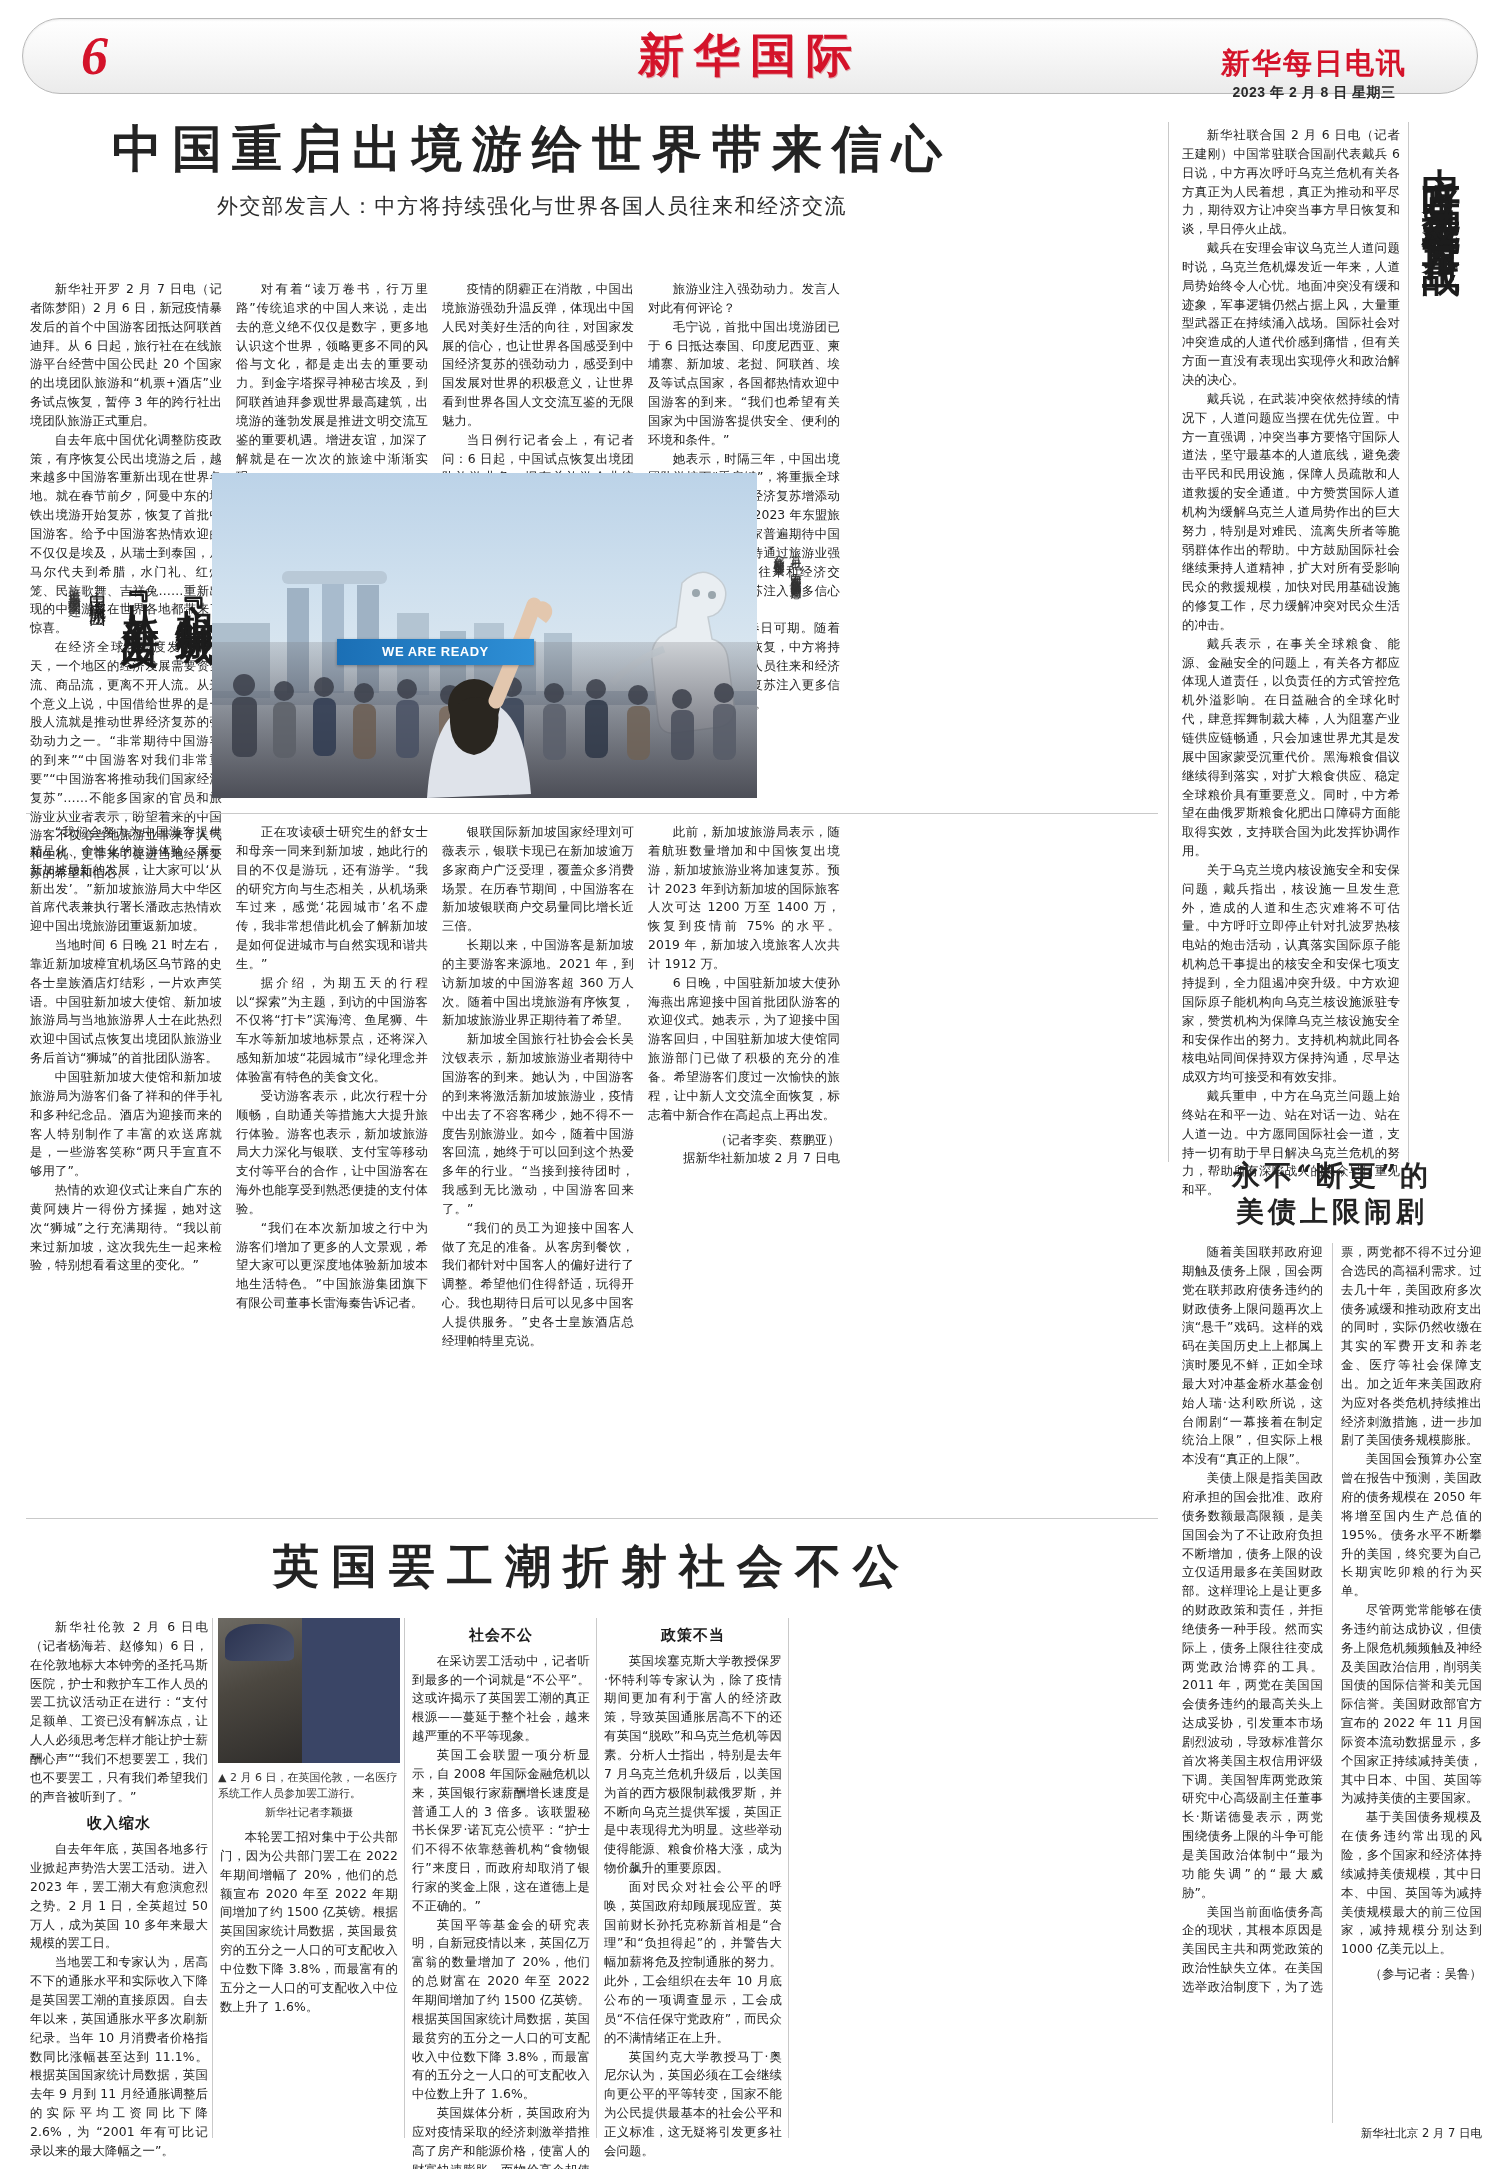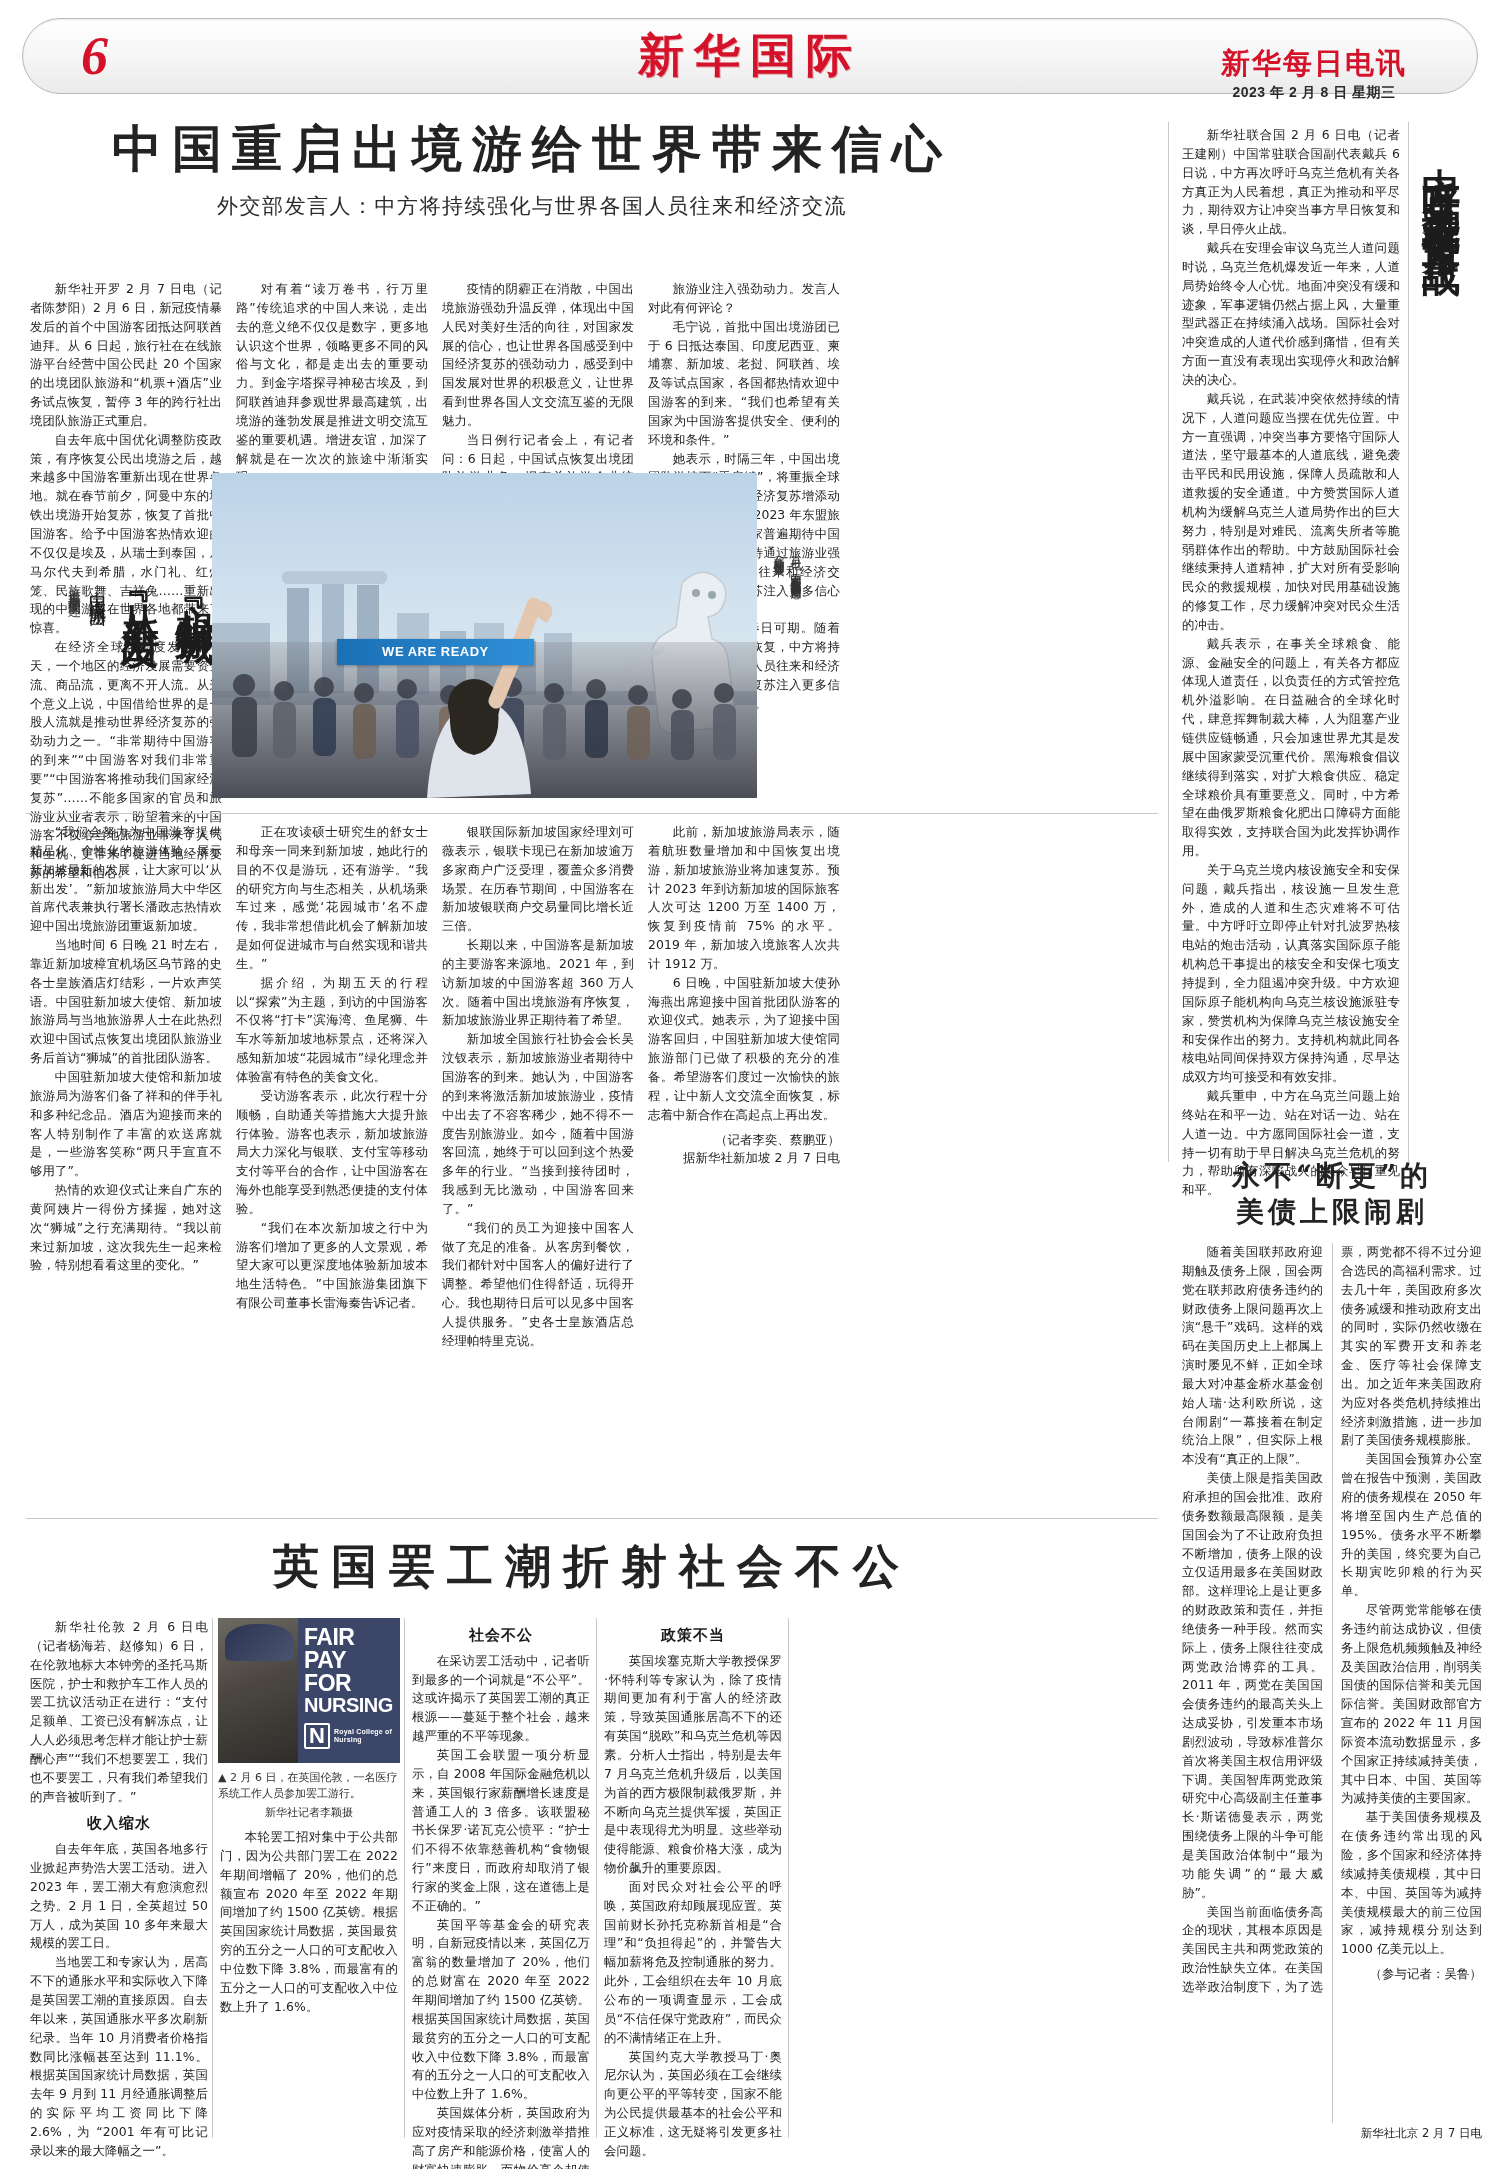--- a/index.html
+++ b/index.html
@@ -381,29 +381,20 @@
   </div>
 
   <div class="col" style="left:220px; top:1810px; width:178px;">
     <p>本轮罢工招对集中于公共部门，因为公共部门罢工在 2022 年期间增幅了 20%，他们的总额宣布 2020 年至 2022 年期间增加了约 1500 亿英镑。根据英国国家统计局数据，英国最贫穷的五分之一人口的可支配收入中位数下降 3.8%，而最富有的五分之一人口的可支配收入中位数上升了 1.6%。</p>
   </div>
 
   <div class="photo photo2" style="left:218px; top:1600px; width:182px; height:145px;">
     <div class="bg"></div>
     <div class="person"></div>
     <div class="hat"></div>
-    <div class="placard">
-      <div class="pl1">FAIR PAY</div>
-      <div class="pl2">FOR</div>
-      <div class="pl3">NURSING</div>
-      <div class="rcn">
-        <span class="rcn-mark">N</span>
-        <span class="rcn-txt">Royal College of Nursing</span>
-      </div>
-    </div>
   </div>
   <div class="cap" style="position:absolute; left:218px; top:1752px; width:182px;">
     <div class="tri">▲ 2 月 6 日，在英国伦敦，一名医疗系统工作人员参加罢工游行。</div>
     <div class="credit" style="margin-top:3px;">新华社记者李颖摄</div>
   </div>
 
   <div class="col" style="left:412px; top:1600px; width:178px;">
     <div class="sub-head">社会不公</div>
     <p>在采访罢工活动中，记者听到最多的一个词就是“不公平”。这或许揭示了英国罢工潮的真正根源——蔓延于整个社会，越来越严重的不平等现象。</p>
     <p>英国工会联盟一项分析显示，自 2008 年国际金融危机以来，英国银行家薪酬增长速度是普通工人的 3 倍多。该联盟秘书长保罗·诺瓦克公愤平：“护士们不得不依靠慈善机构“食物银行”来度日，而政府却取消了银行家的奖金上限，这在道德上是不正确的。”</p>

